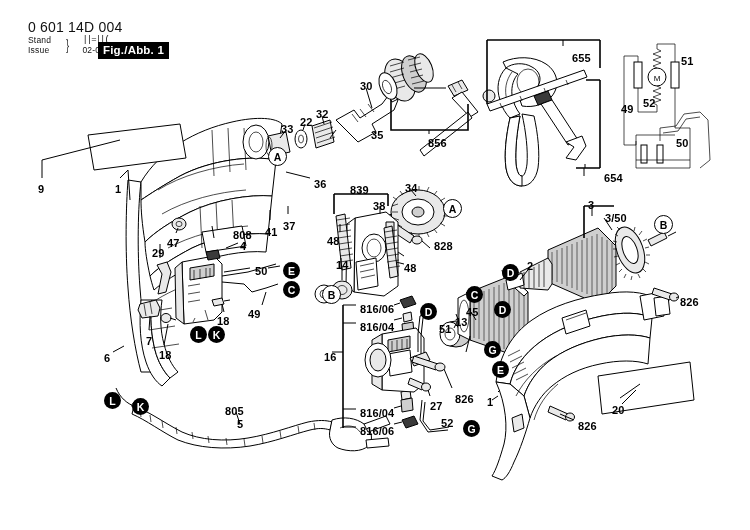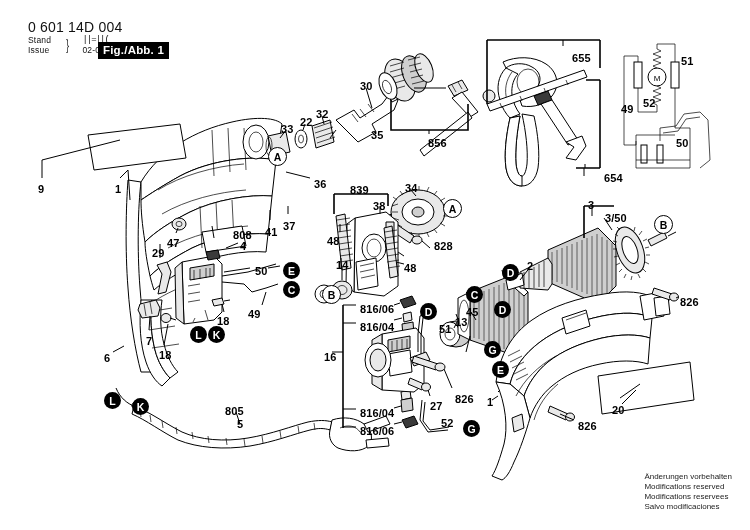--- a/index.html
+++ b/index.html
@@ -596,20 +596,14 @@
       <div class="bullet" style="left: 132px; top: 398px;">K</div>
       <div class="bullet" style="left: 466px; top: 286px;">C</div>
       <div class="bullet" style="left: 502px; top: 264px;">D</div>
       <div class="bullet" style="left: 420px; top: 303px;">D</div>
       <div class="bullet" style="left: 494px; top: 301px;">D</div>
       <div class="bullet" style="left: 492px; top: 361px;">E</div>
       <div class="bullet" style="left: 484px; top: 341px;">G</div>
       <div class="bullet" style="left: 463px; top: 420px;">G</div>
     </div>
 
-  <div class="footer">
-    <div>Änderungen vorbehalten</div>
-    <div>Modifications reserved</div>
-    <div>Modifications reservees</div>
-    <div>Salvo modificaciones</div>
-  </div>
 
 </div>
 
 </body></html>

